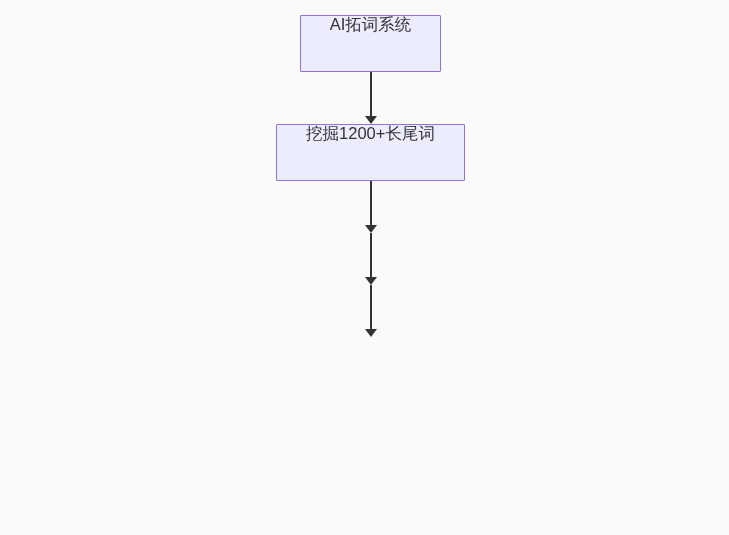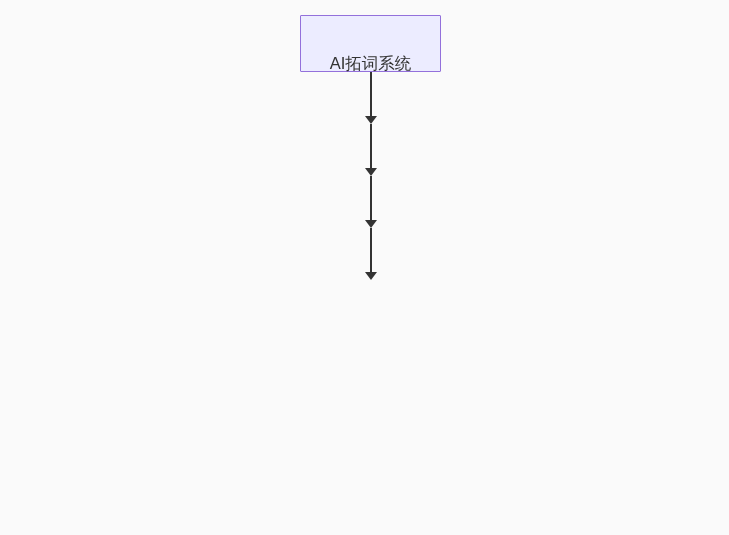--- a/index.html
+++ b/index.html
@@ -27,21 +27,21 @@
     flex-direction: column;
     align-items: center;
   }
   .node {
     height: 57px;
     box-sizing: border-box;
     background: var(--node-fill, #ECECFF);
     border: 1px solid var(--node-border, #9370DB);
     border-radius: 1px;
     display: flex;
-    align-items: flex-end;
+    align-items: flex-start;
     justify-content: center;
     padding: 0 29px;
   }
   .node-label {
     color: var(--node-text, #333333);
     font-size: 16.5px;
     line-height: 1;
     white-space: nowrap;
   }
   .arrow {
@@ -72,20 +72,23 @@
 
     <div class="node">
       <span class="node-label">AI拓词系统</span>
     </div>
 
     <div class="arrow">
       <div class="arrow-line"></div>
       <div class="arrow-head"></div>
     </div>
 
+    <div class="node">
+      <span class="node-label">挖掘1200+长尾词</span>
+    </div>
 
     <div class="arrow">
       <div class="arrow-line"></div>
       <div class="arrow-head"></div>
     </div>
 
 
     <div class="arrow">
       <div class="arrow-line"></div>
       <div class="arrow-head"></div>

